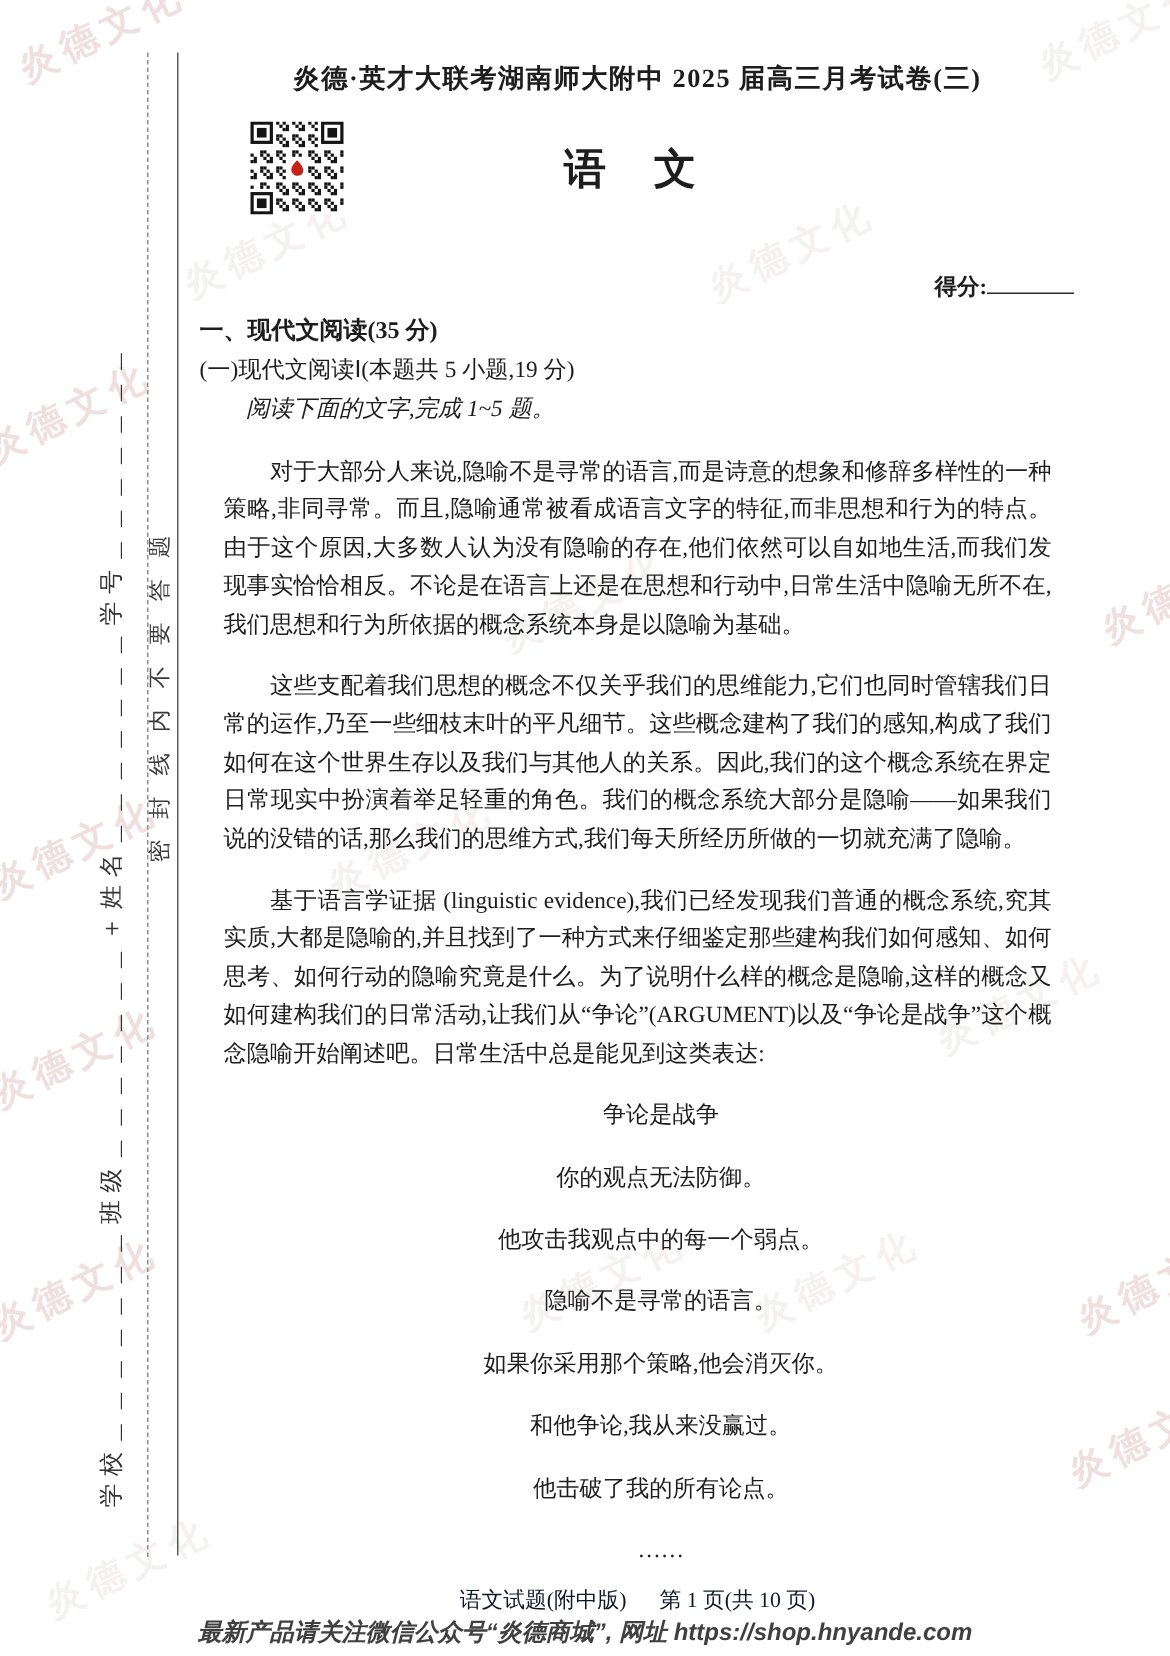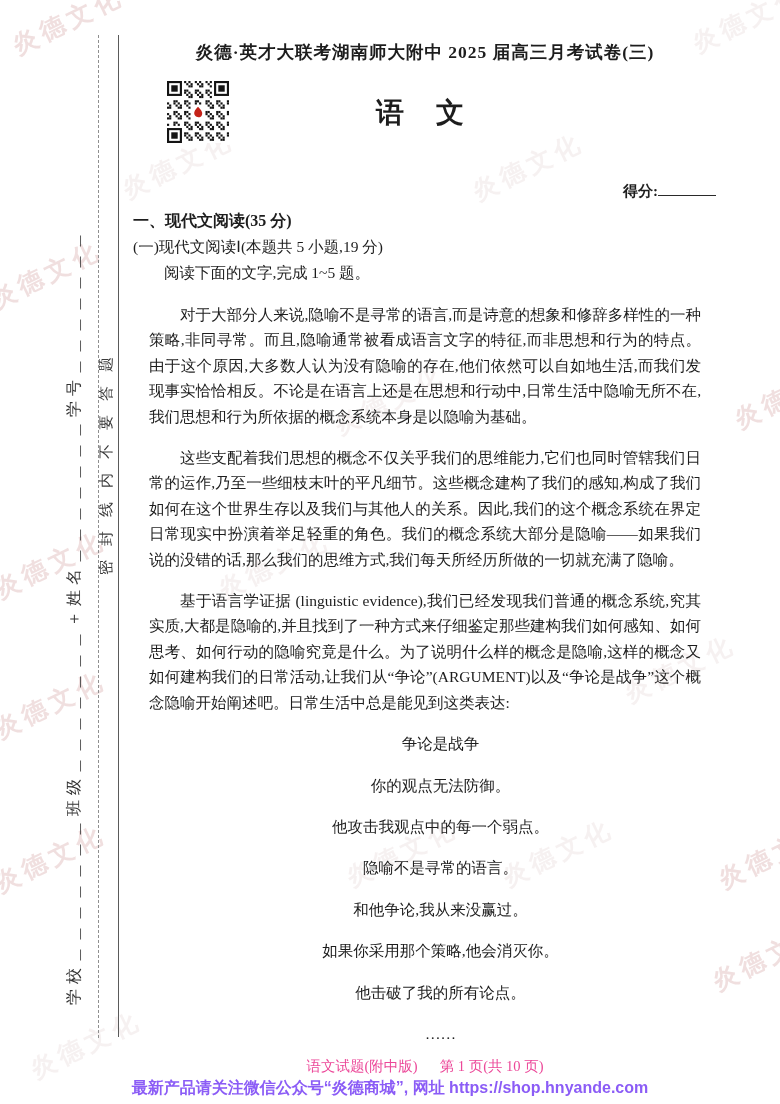--- a/index.html
+++ b/index.html
@@ -77,27 +77,27 @@
   }
   
   .main-flow{
     position:absolute;left:133px;top:207px;width:584px;height:848px;
     overflow:hidden;
     font-size:15.5px;line-height:25.4px;
     text-align:justify;
   }
   .sec-heading{font-weight:bold;font-size:16px;line-height:27px;}
   .part-heading{font-size:15.5px;line-height:26px;}
-  .instruction{text-indent:2em;line-height:26px;}
+  .instruction{text-indent:2em;line-height:26px;font-style:italic;}
   .main-flow p{margin:16px;text-indent:2em;}
   .example-line{text-align:center;}
   
   .page-footer{
     position:absolute;left:133px;top:1057px;width:584px;
-    text-align:center;font-size:14.5px;color:#ec4899;
+    text-align:center;font-size:14.5px;color:#0f172a;
   }
   .page-footer .gap{display:inline-block;width:22px;}
   .promo-footer{
     position:absolute;left:0;top:1078px;width:780px;
     text-align:center;
     font-family:"Liberation Sans", sans-serif;
     font-weight:bold;font-size:16px;
   }
 </style>
 </head>
@@ -348,25 +348,25 @@
     <div class="sec-heading">一、现代文阅读(35 分)</div>
     <div class="part-heading">(一)现代文阅读Ⅰ(本题共 5 小题,19 分)</div>
     <div class="instruction">阅读下面的文字,完成 1~5 题。</div>
     <p>对于大部分人来说,隐喻不是寻常的语言,而是诗意的想象和修辞多样性的一种策略,非同寻常。而且,隐喻通常被看成语言文字的特征,而非思想和行为的特点。由于这个原因,大多数人认为没有隐喻的存在,他们依然可以自如地生活,而我们发现事实恰恰相反。不论是在语言上还是在思想和行动中,日常生活中隐喻无所不在,我们思想和行为所依据的概念系统本身是以隐喻为基础。</p>
     <p>这些支配着我们思想的概念不仅关乎我们的思维能力,它们也同时管辖我们日常的运作,乃至一些细枝末叶的平凡细节。这些概念建构了我们的感知,构成了我们如何在这个世界生存以及我们与其他人的关系。因此,我们的这个概念系统在界定日常现实中扮演着举足轻重的角色。我们的概念系统大部分是隐喻——如果我们说的没错的话,那么我们的思维方式,我们每天所经历所做的一切就充满了隐喻。</p>
     <p>基于语言学证据 (linguistic evidence),我们已经发现我们普通的概念系统,究其实质,大都是隐喻的,并且找到了一种方式来仔细鉴定那些建构我们如何感知、如何思考、如何行动的隐喻究竟是什么。为了说明什么样的概念是隐喻,这样的概念又如何建构我们的日常活动,让我们从“争论”(ARGUMENT)以及“争论是战争”这个概念隐喻开始阐述吧。日常生活中总是能见到这类表达:</p>
     <p class="example-line">争论是战争</p>
     <p class="example-line">你的观点无法防御。</p>
     <p class="example-line">他攻击我观点中的每一个弱点。</p>
     <p class="example-line">隐喻不是寻常的语言。</p>
+    <p class="example-line">如果你采用那个策略,他会消灭你。</p>
     <p class="example-line">和他争论,我从来没赢过。</p>
-    <p class="example-line">如果你采用那个策略,他会消灭你。</p>
     <p class="example-line">他击破了我的所有论点。</p>
     <p class="example-line">……</p>
     <p>我们不是仅仅要用战争术语来探讨“争论”,看到这一点很重要。实际上,我们会赢得或者输掉一场争论。我们把正在与之争论的人看作是对手。我们攻击他的立场,捍卫自己的立场,失去和赢得阵地,计划并使用策略。如果我们发现立场无法捍卫,那</p>
   </div>
 
   <div class="page-footer">
     <span>语文试题(附中版)</span><span class="gap"></span><span>第 1 页(共 10 页)</span>
   </div>
-  <div class="promo-footer" style="color: #8b5cf6;">最新产品请关注微信公众号“炎德商城”, 网址 https://shop.hnyande.com</div>
+  <div class="promo-footer" style="color: #404040; font-style: italic;">最新产品请关注微信公众号“炎德商城”, 网址 https://shop.hnyande.com</div>
 
 </div>
 
 </body></html>

